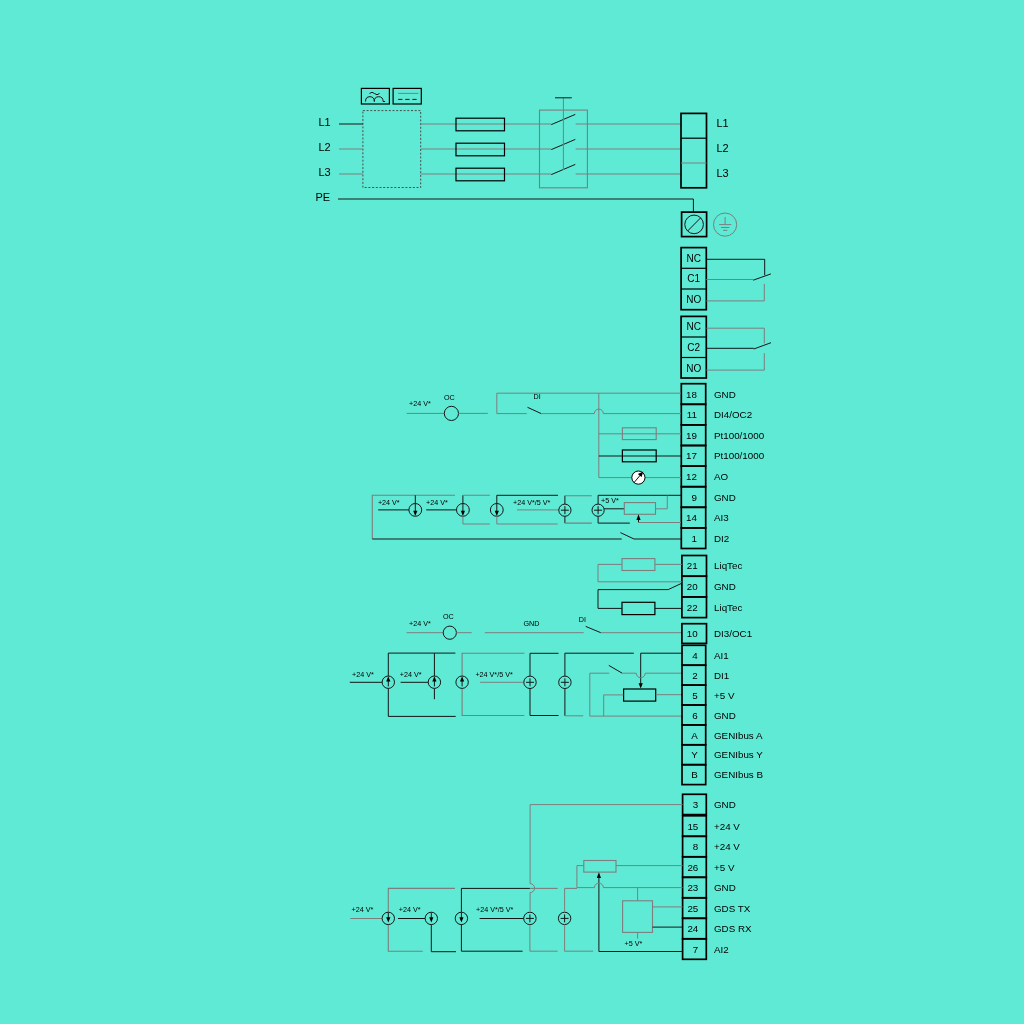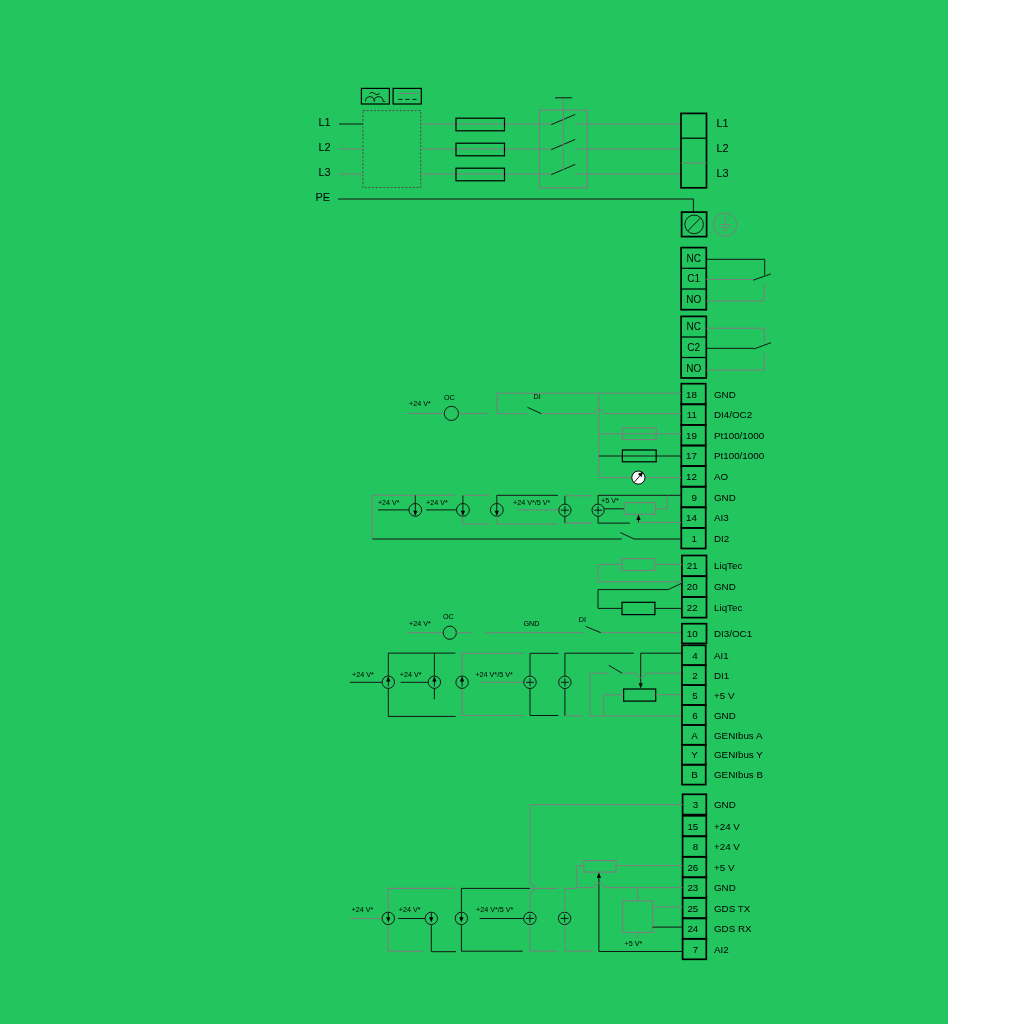--- a/index.html
+++ b/index.html
@@ -1,16 +1,16 @@
 <!DOCTYPE html>
 <html><head>
 <meta charset="utf-8">
 <style>
   html,body{margin:0;padding:0;background:#ffffff;}
-  .page{width:948px;height:1024px;position:relative;background:#22c55e;}
+  .page{width:1024px;height:1024px;position:relative;background:#5eead4;}
   svg{position:absolute;top:0;left:0;}
   text{font-family:"Liberation Sans", sans-serif;fill:#000;}
   .t11{font-size:11px;}
   .t10{font-size:10px;}
   .t9{font-size:9.8px;}
   .t7{font-size:7.2px;}
   .w{stroke:#161616;stroke-width:1;fill:none;}
   .g{stroke:#7e7e7e;stroke-width:1;fill:none;}
   .b2{stroke:#000;stroke-width:1.7;fill:none;}
   .b1{stroke:#000;stroke-width:1.2;fill:none;}

